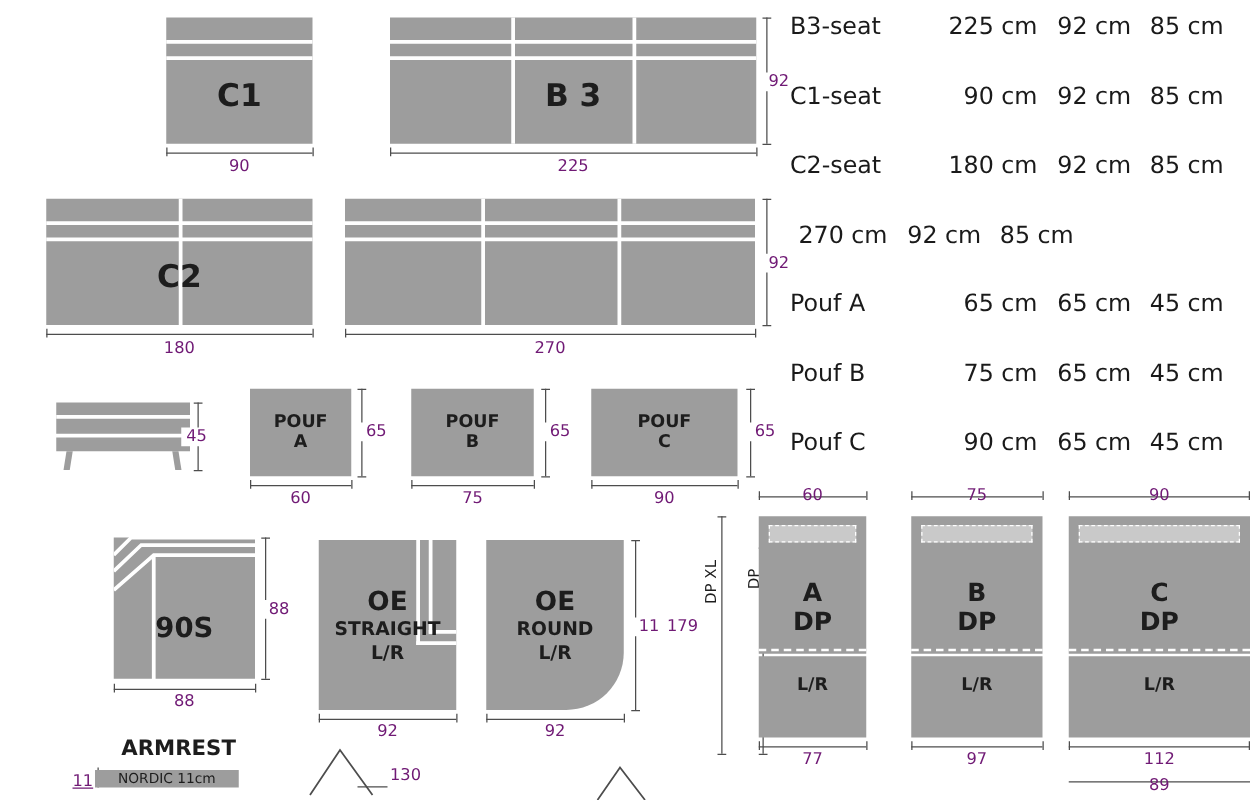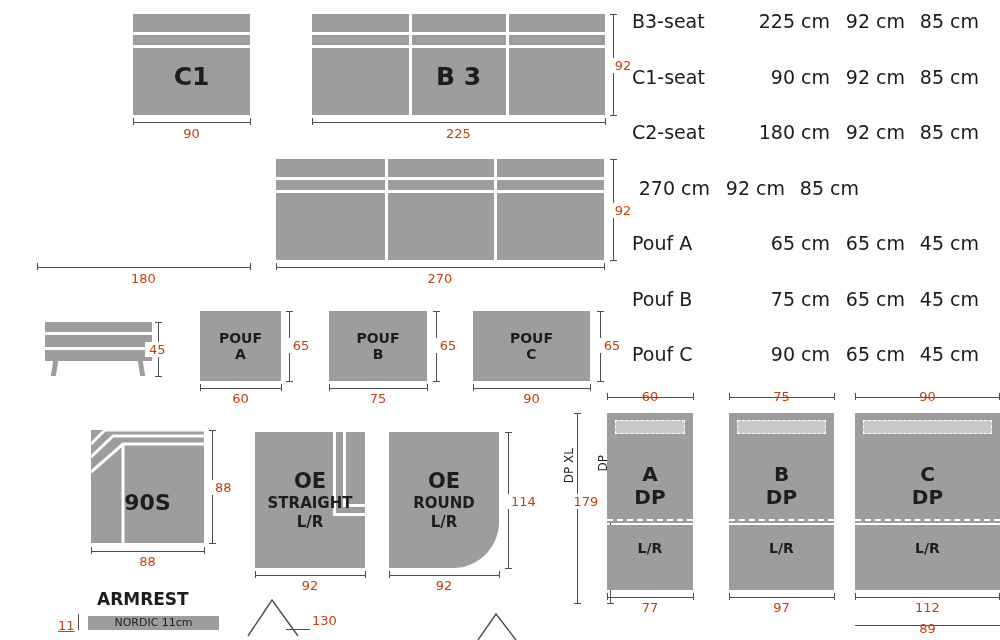--- a/index.html
+++ b/index.html
@@ -28,21 +28,21 @@
     color:#1d1d1d;
     line-height:1.15;
   }
   .hline{position:absolute;left:0;right:0;height:3px;background:#ffffff;}
   .vline{position:absolute;top:0;bottom:0;width:3px;background:#ffffff;}
 
   
   .dim{
     position:absolute;
     font-size:13px;
-    color:#c2410c;
+    color:#701a75;
     text-align:center;
     font-family:"DejaVu Sans", sans-serif;
   }
   .dim-line-h{position:absolute;height:1px;background:#4d4d4d;}
   .dim-line-v{position:absolute;width:1px;background:#4d4d4d;}
   .tick-v{position:absolute;width:1px;height:7px;background:#4d4d4d;}
   .tick-h{position:absolute;height:1px;width:7px;background:#4d4d4d;}
   .vtext{
     position:absolute;
     font-size:13px;color:#1d1d1d;
@@ -105,20 +105,26 @@
   <div class="dim-line-h" style="left:312px;top:122px;width:293px;"></div>
   <div class="tick-v" style="left:312px;top:118px;"></div>
   <div class="tick-v" style="left:605px;top:118px;"></div>
   <div class="dim" style="left:312px;top:126px;width:293px;">225</div>
 
   <div class="dim-line-v" style="left:613px;top:14px;height:101px;"></div>
   <div class="tick-h" style="left:610px;top:14px;"></div>
   <div class="tick-h" style="left:610px;top:115px;"></div>
   <div class="dim" style="left:610px;top:58px;width:26px;background:#fff;">92</div>
 
+  <div class="block" style="left:37px;top:159px;width:213px;height:101px;">
+    <div class="hline" style="top:18px;"></div>
+    <div class="hline" style="top:31px;"></div>
+    <div class="vline" style="left:106px;"></div>
+    <div class="lbl" style="font-size:25px;margin-top:12px;">C2</div>
+  </div>
   <div class="dim-line-h" style="left:37px;top:267px;width:213px;"></div>
   <div class="tick-v" style="left:37px;top:263px;"></div>
   <div class="tick-v" style="left:250px;top:263px;"></div>
   <div class="dim" style="left:37px;top:271px;width:213px;">180</div>
 
   <div class="block" style="left:276px;top:159px;width:328px;height:101px;">
     <div class="hline" style="top:18px;"></div>
     <div class="hline" style="top:31px;"></div>
     <div class="vline" style="left:109px;"></div>
     <div class="vline" style="left:218px;"></div>
@@ -231,21 +237,21 @@
 
   <div class="dim-line-v" style="left:508px;top:432px;height:136px;"></div>
   <div class="tick-h" style="left:505px;top:432px;"></div>
   <div class="tick-h" style="left:505px;top:568px;"></div>
   <div class="dim" style="left:507px;top:494px;width:32px;background:#fff;text-align:left;padding-left:4px;">114</div>
 
   <div class="vtext" style="left:562px;top:448px;font-size:12px;">DP XL</div>
   <div class="dim-line-v" style="left:577px;top:413px;height:190px;"></div>
   <div class="tick-h" style="left:574px;top:413px;"></div>
   <div class="tick-h" style="left:574px;top:603px;"></div>
-  <div class="dim" style="left:528px;top:494px;width:36px;background:#fff;margin-left:40px;">179</div>
+  <div class="dim" style="left:528px;top:494px;width:36px;background:#fff;">179</div>
 
   <div class="vtext" style="left:596px;top:455px;font-size:12px;">DP</div>
   <div class="dim-line-v" style="left:610px;top:438px;height:165px;"></div>
   <div class="tick-h" style="left:607px;top:438px;"></div>
   <div class="tick-h" style="left:607px;top:603px;"></div>
   <div class="dim" style="left:613px;top:494px;width:34px;background:#fff;text-align:left;">149</div>
 
   <div class="dim-line-h" style="left:607px;top:397px;width:86px;"></div>
   <div class="tick-v" style="left:607px;top:393px;"></div>
   <div class="tick-v" style="left:693px;top:393px;"></div>
@@ -304,21 +310,21 @@
   <div class="dim-line-h" style="left:855px;top:597px;width:145px;"></div>
   <div class="tick-v" style="left:855px;top:593px;"></div>
   <div class="tick-v" style="left:999px;top:593px;"></div>
   <div class="dim" style="left:855px;top:600px;width:145px;">112</div>
   <div class="dim-line-h" style="left:855px;top:625px;width:145px;"></div>
   <div class="dim" style="left:855px;top:621px;width:145px;">89</div>
 
   <div class="title-sm" style="left:97px;top:589px;">ARMREST</div>
   <div class="dim" style="left:58px;top:618px;width:16px;text-decoration:underline;">11</div>
   <div class="dim-line-v" style="left:78px;top:614px;height:16px;"></div>
-  <div class="nordic" style="left:88px;top:616px;width:131px;">NORDIC 11cm</div>
+  <div class="nordic" style="left:76px;top:616px;width:115px;">NORDIC 11cm</div>
 
   <svg class="abs" style="left:240px;top:596px;width:120px;height:44px;">
     <polyline points="8,40 32,4 58,40" fill="none" stroke="#4d4d4d" stroke-width="1.4"></polyline>
   </svg>
   <div class="dim-line-h" style="left:286px;top:629px;width:24px;"></div>
   <div class="dim" style="left:312px;top:613px;">130</div>
   <svg class="abs" style="left:470px;top:606px;width:70px;height:34px;">
     <polyline points="8,34 26,8 46,34" fill="none" stroke="#4d4d4d" stroke-width="1.4"></polyline>
   </svg>
 

